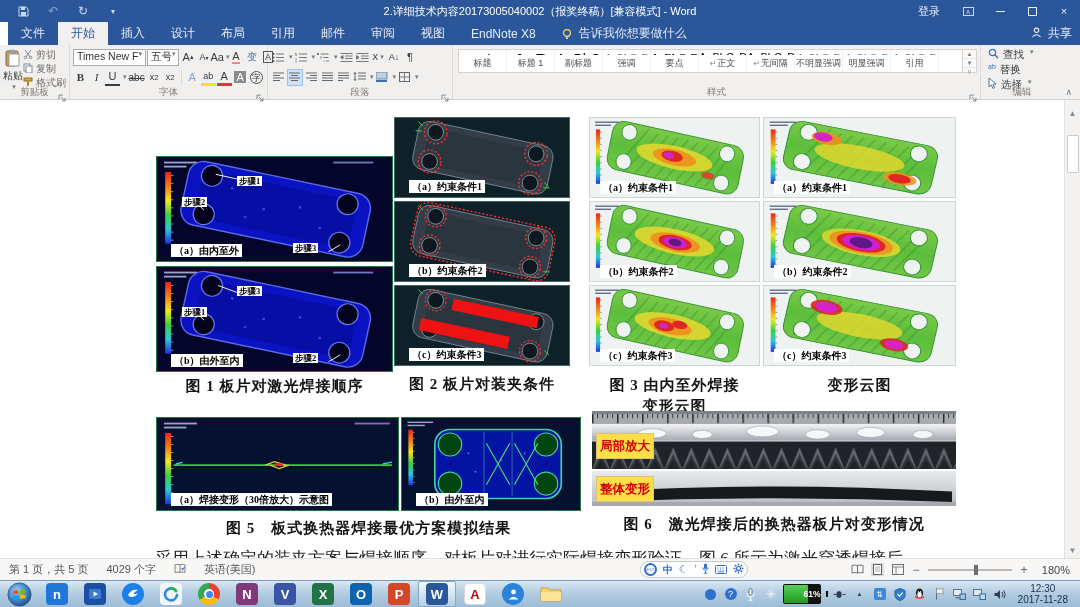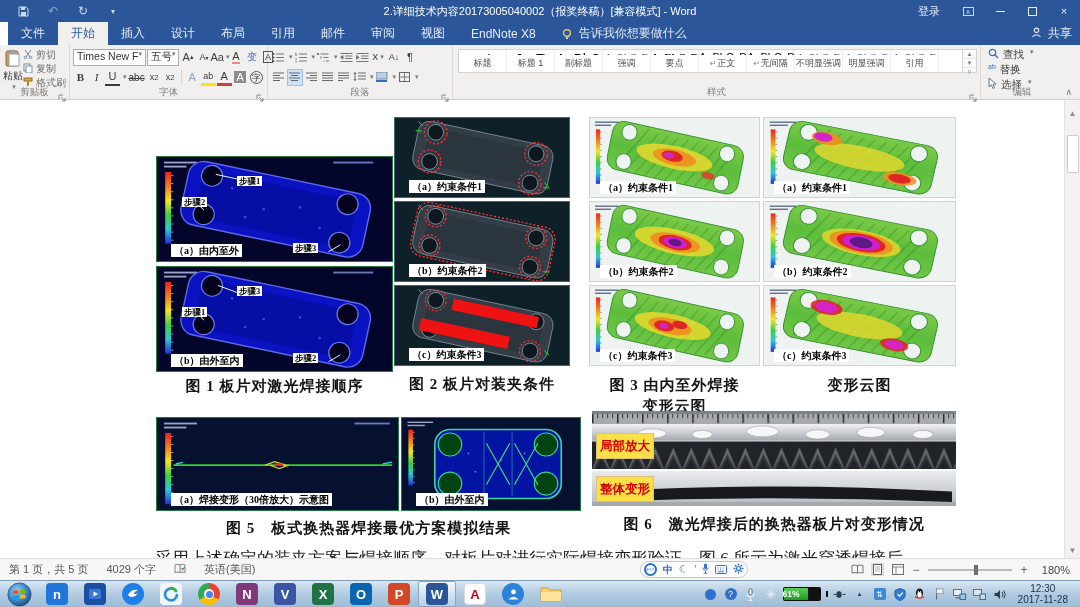--- a/index.html
+++ b/index.html
@@ -113,21 +113,21 @@
 .zsign{font-size:12px;color:#666;width:10px;text-align:center}
 .zpct{width:34px;text-align:right;color:#444}
 
 
 .taskbar{position:absolute;left:0;top:580px;width:100%;height:27px;background:linear-gradient(#d9e7f2,#b4cde2 45%,#9cbcd6);border-top:1px solid #7d9cb8;display:flex;align-items:center;z-index:40}
 .tbslot{width:38px;height:26px;display:flex;align-items:center;justify-content:center;flex:0 0 auto}
 .tbslot.active{background:linear-gradient(rgba(255,255,255,.75),rgba(200,222,240,.55));border:1px solid #85a7c4;border-radius:2px}
 .appic{width:22px;height:22px;border-radius:4px;display:flex;align-items:center;justify-content:center;color:#fff;font-weight:bold;font-size:13px;font-family:"Liberation Sans",sans-serif}
 .tray{margin-left:auto;display:flex;align-items:center;gap:4px;padding-right:6px}
 .trayic{width:16px;height:16px;display:flex;align-items:center;justify-content:center;font-size:10px;color:#23425e}
-.batt{position:relative;width:38px;height:14px;background:#111;border-radius:2px;display:flex;align-items:center;justify-content:flex-start}
+.batt{position:relative;width:38px;height:20px;background:#111;border-radius:2px;display:flex;align-items:center;justify-content:flex-end}
 .battfill{position:absolute;left:1px;top:1px;bottom:1px;width:24px;background:linear-gradient(#58d058,#1f9a1f);border-radius:1px}
 .batttxt{position:relative;color:#fff;font-size:8.5px;font-weight:bold}
 .batttip{width:2px;height:6px;background:#111;margin-left:1px}
 .clock{display:flex;flex-direction:column;align-items:center;justify-content:center;font-size:10px;color:#16304a;line-height:11px;padding:0 6px}
 
 
 .imebar{position:absolute;left:640px;top:561px;width:108px;height:17px;background:#fdfdfd;border:1px solid #c3c9d2;border-radius:9px;display:flex;align-items:center;justify-content:space-around;z-index:50;font-size:11px;color:#2f6fd0}
 .imebar .ifly{width:13px;height:13px;border:2px solid #2f6fd0;border-radius:50%;font-size:4px;display:flex;align-items:center;justify-content:center;color:#2f6fd0}
 .ime-it{line-height:15px}
 </style>

